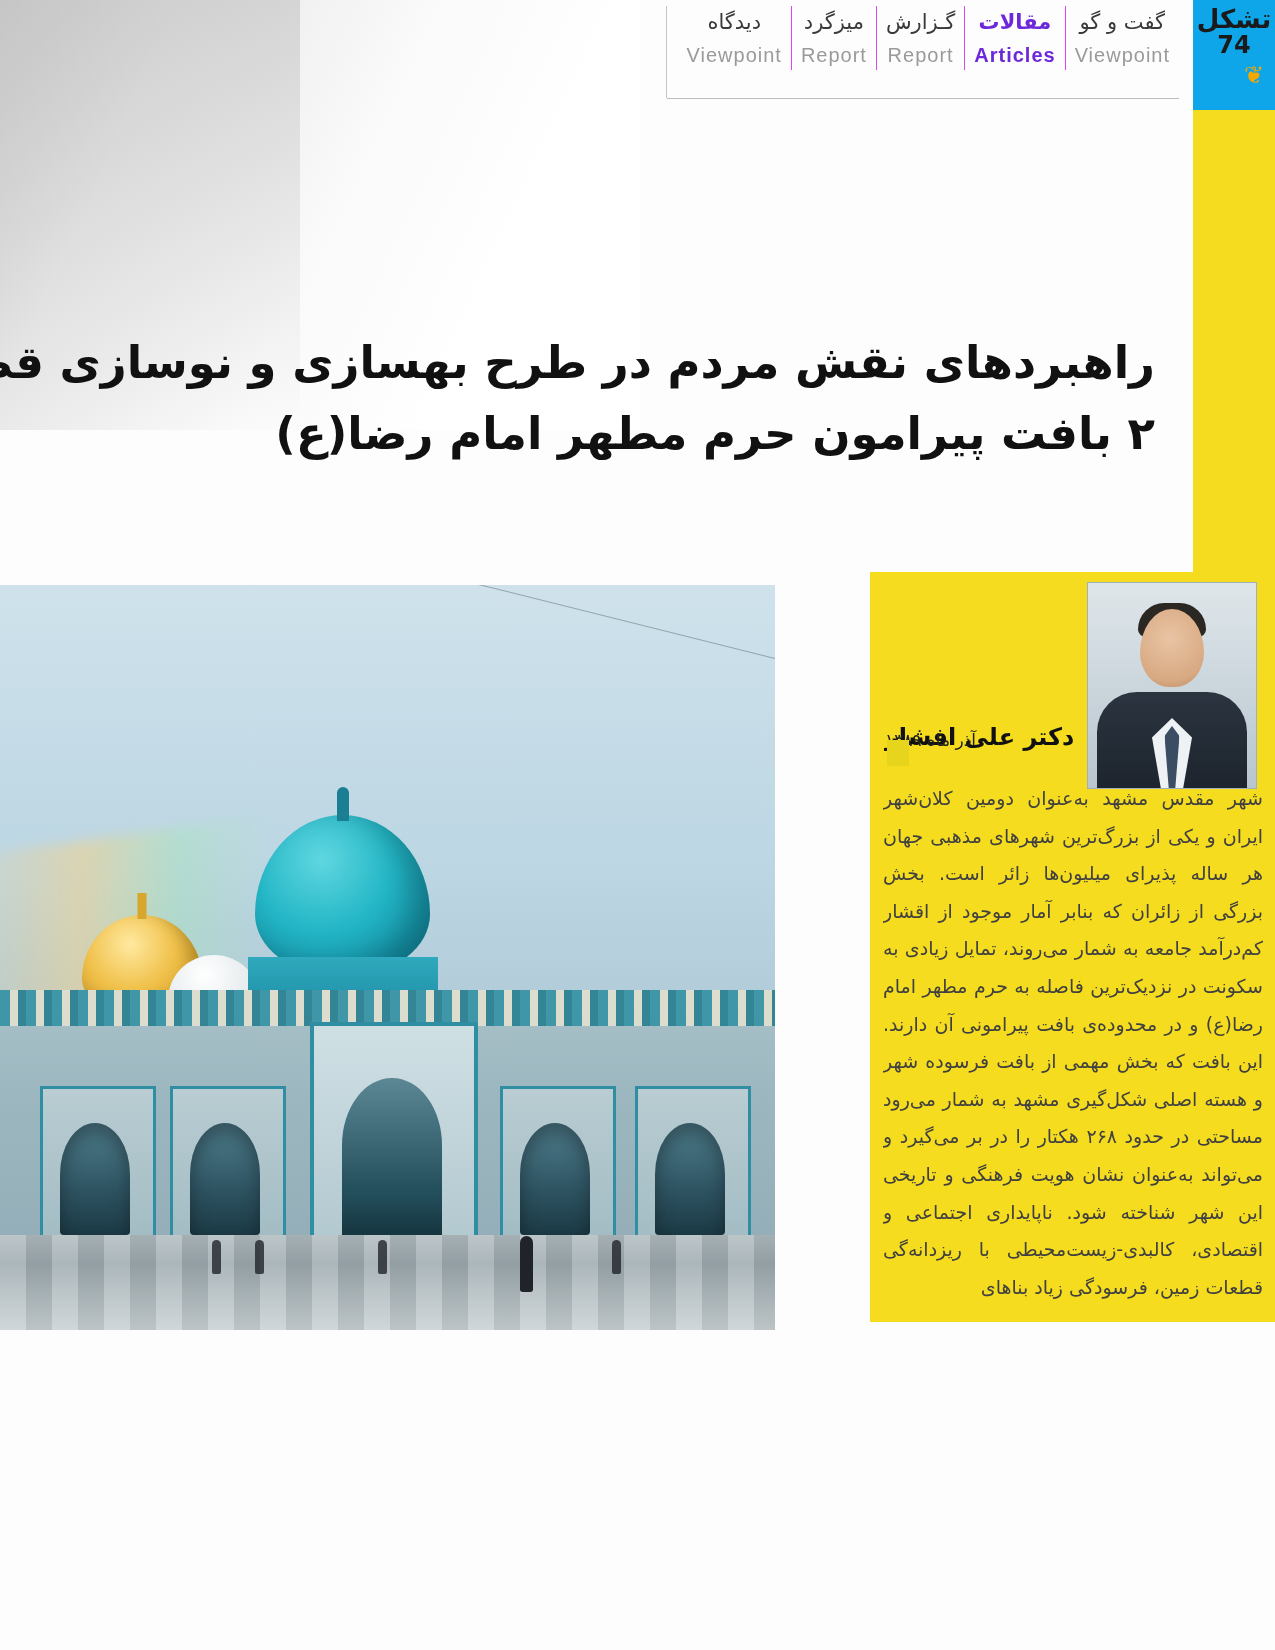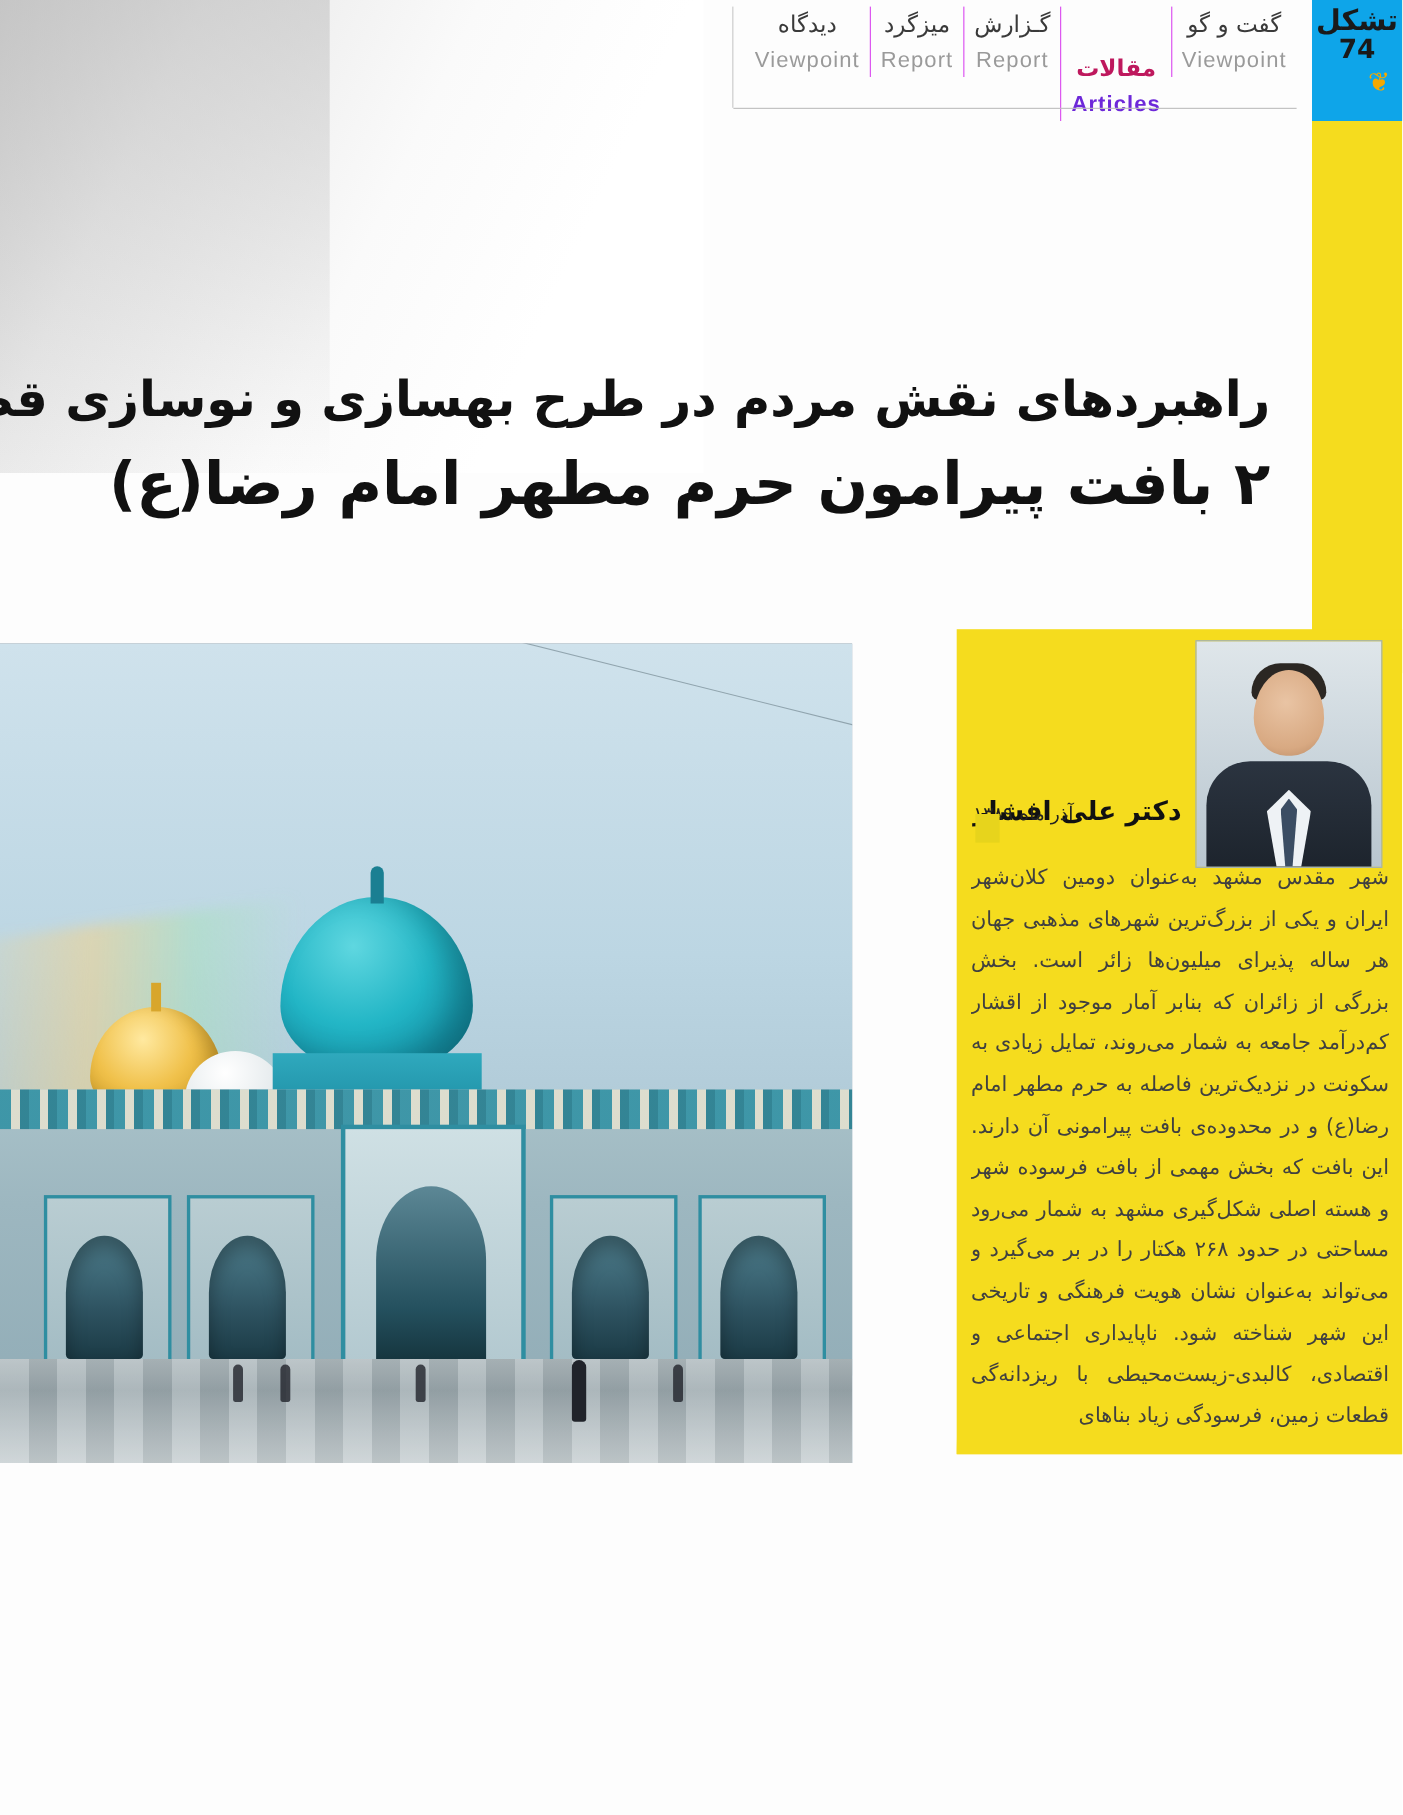--- a/index.html
+++ b/index.html
@@ -108,21 +108,21 @@
     white-space: nowrap;
   }
   .nav-en {
     font-family: "Liberation Sans", sans-serif;
     font-size: 20px;
     color: #9a9a9a;
     letter-spacing: 1px;
     line-height: 1.5;
     white-space: nowrap;
   }
-  .nav-item.active .nav-fa { color: #be185d; font-weight: bold; margin-top: 40px; }
+  .nav-item.active .nav-fa { color: #6d28d9; font-weight: bold; }
   .nav-item.active .nav-en { color: #6d28d9; font-weight: bold; }
 
   .nav-rule {
     position: absolute;
     top: 98px;
     right: 96px;
     width: 512px;
     height: 1px;
     background: #bdbdbd;
   }
@@ -146,21 +146,21 @@
     color: #111;
   }
   .headline .line1 {
     font-size: 45px;
     font-weight: bold;
     line-height: 1.45;
     letter-spacing: -1px;
     white-space: nowrap;
   }
   .headline .line2 {
-    font-size: 54px;
+    font-size: 45px;
     font-weight: bold;
     line-height: 1.45;
     letter-spacing: -1px;
     margin-top: 6px;
     white-space: nowrap;
   }
 
   
   .photo {
     position: absolute;

